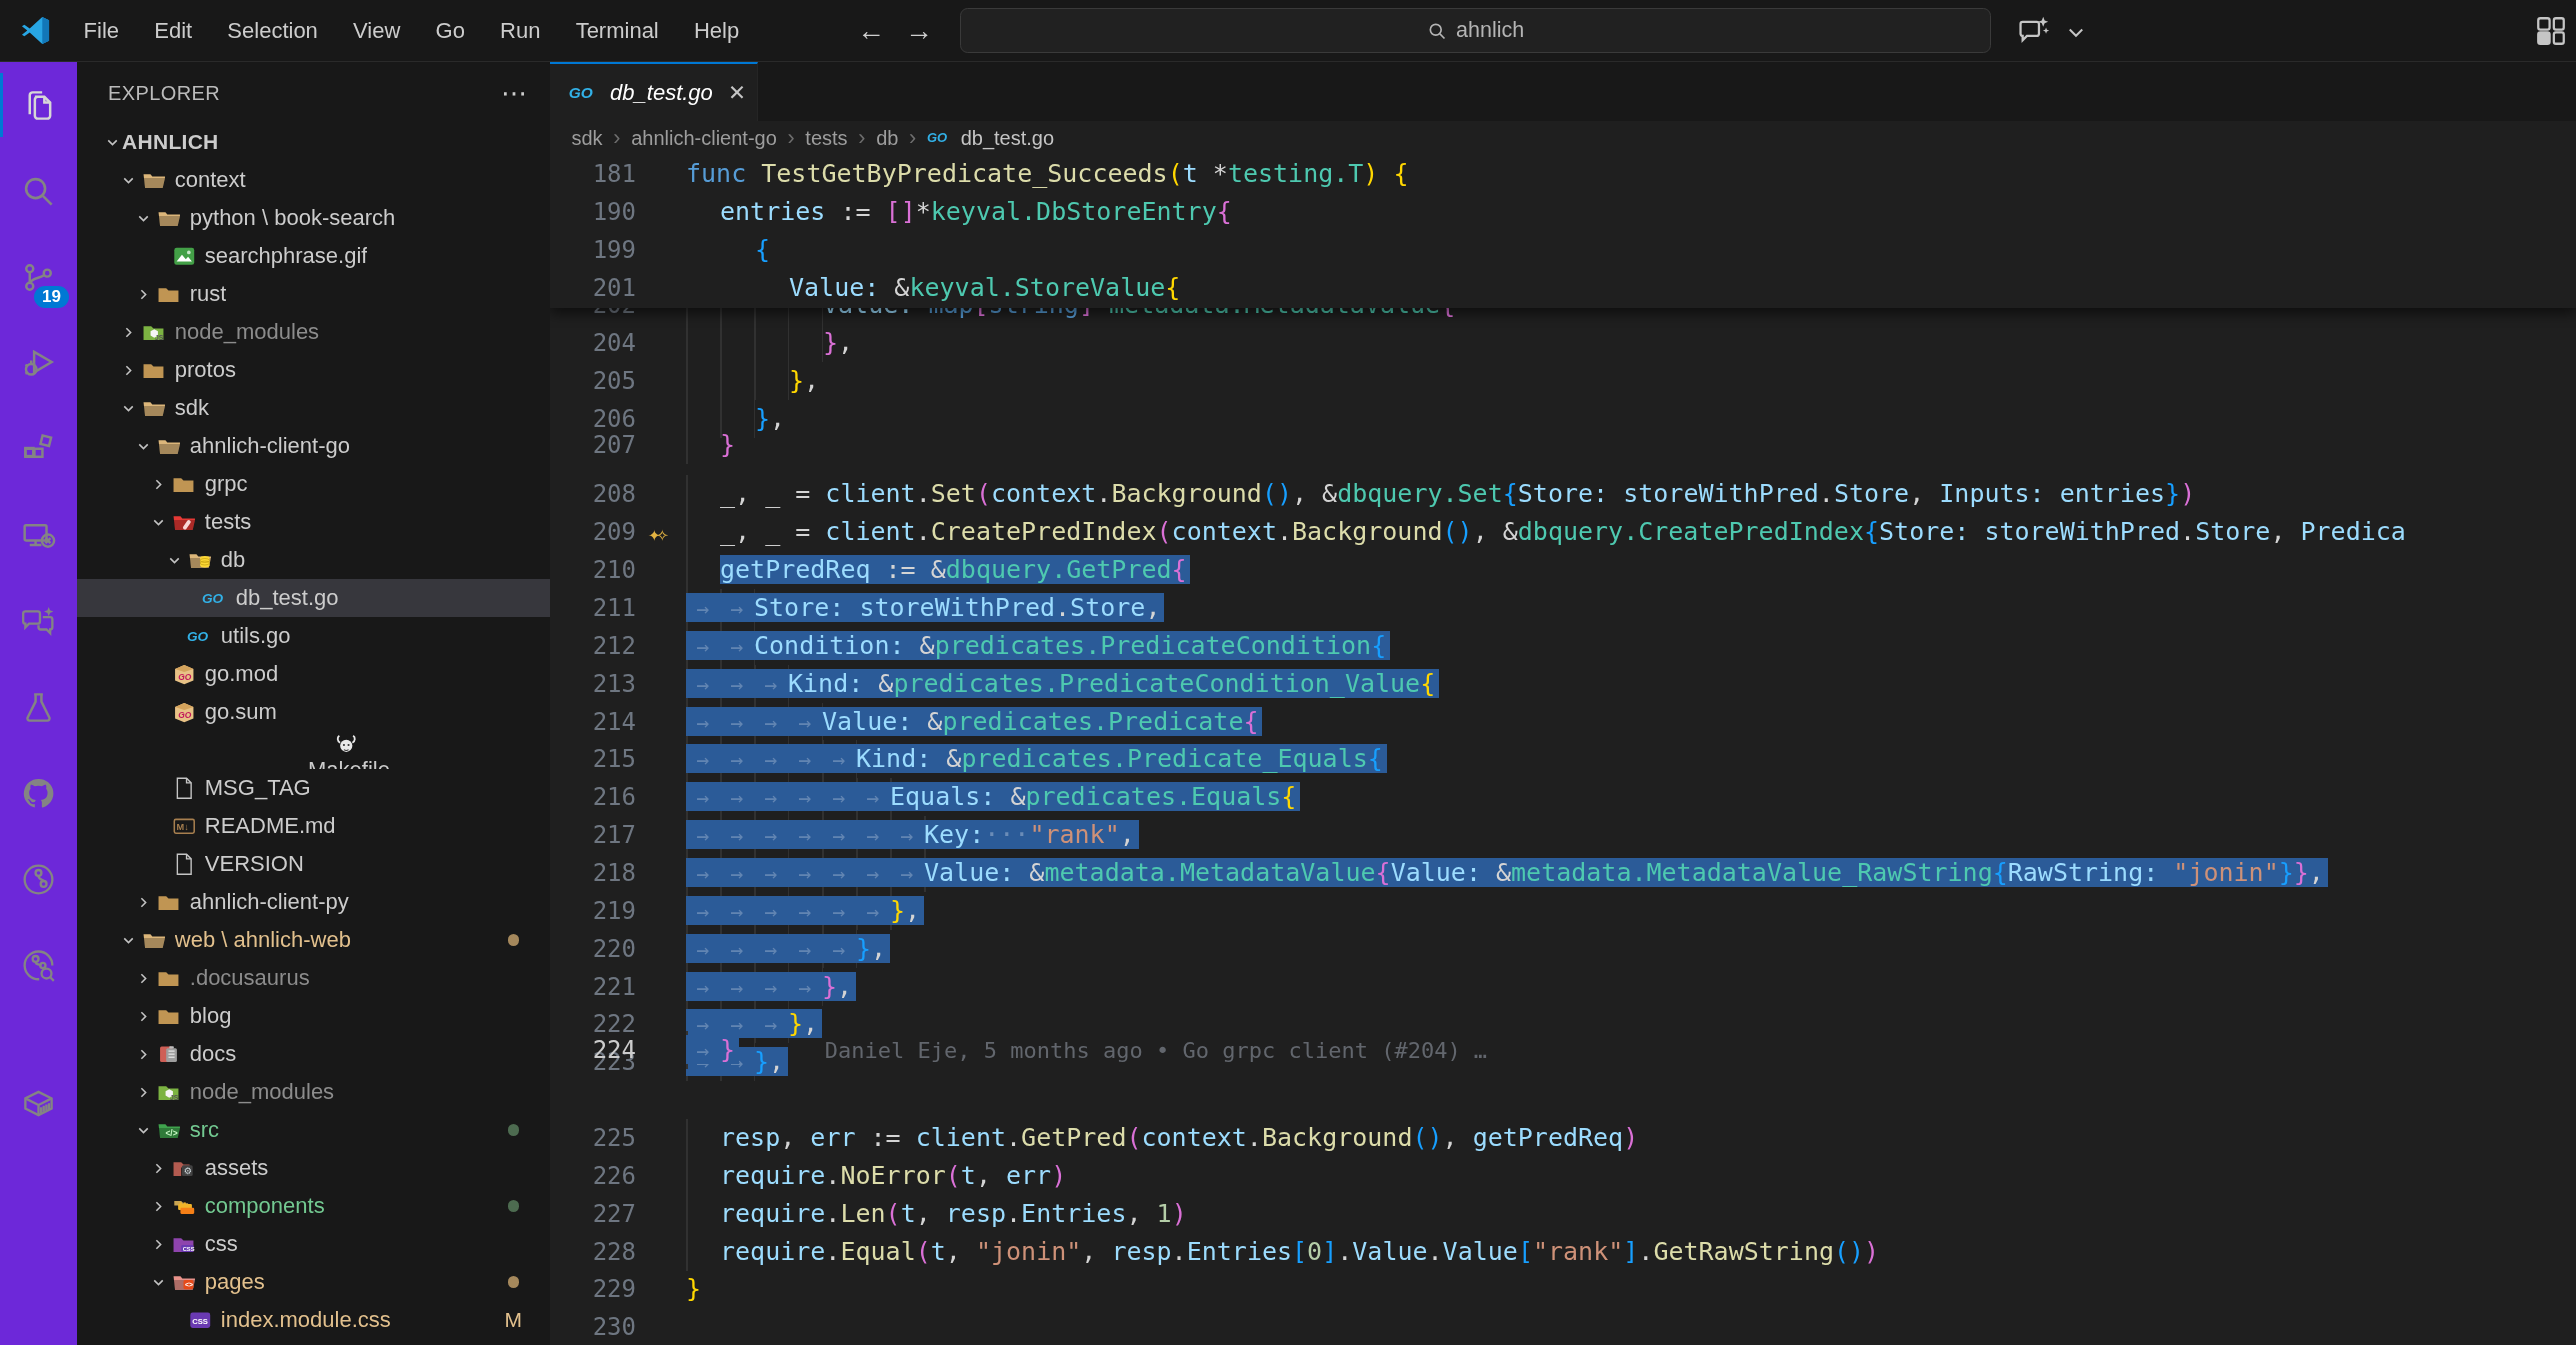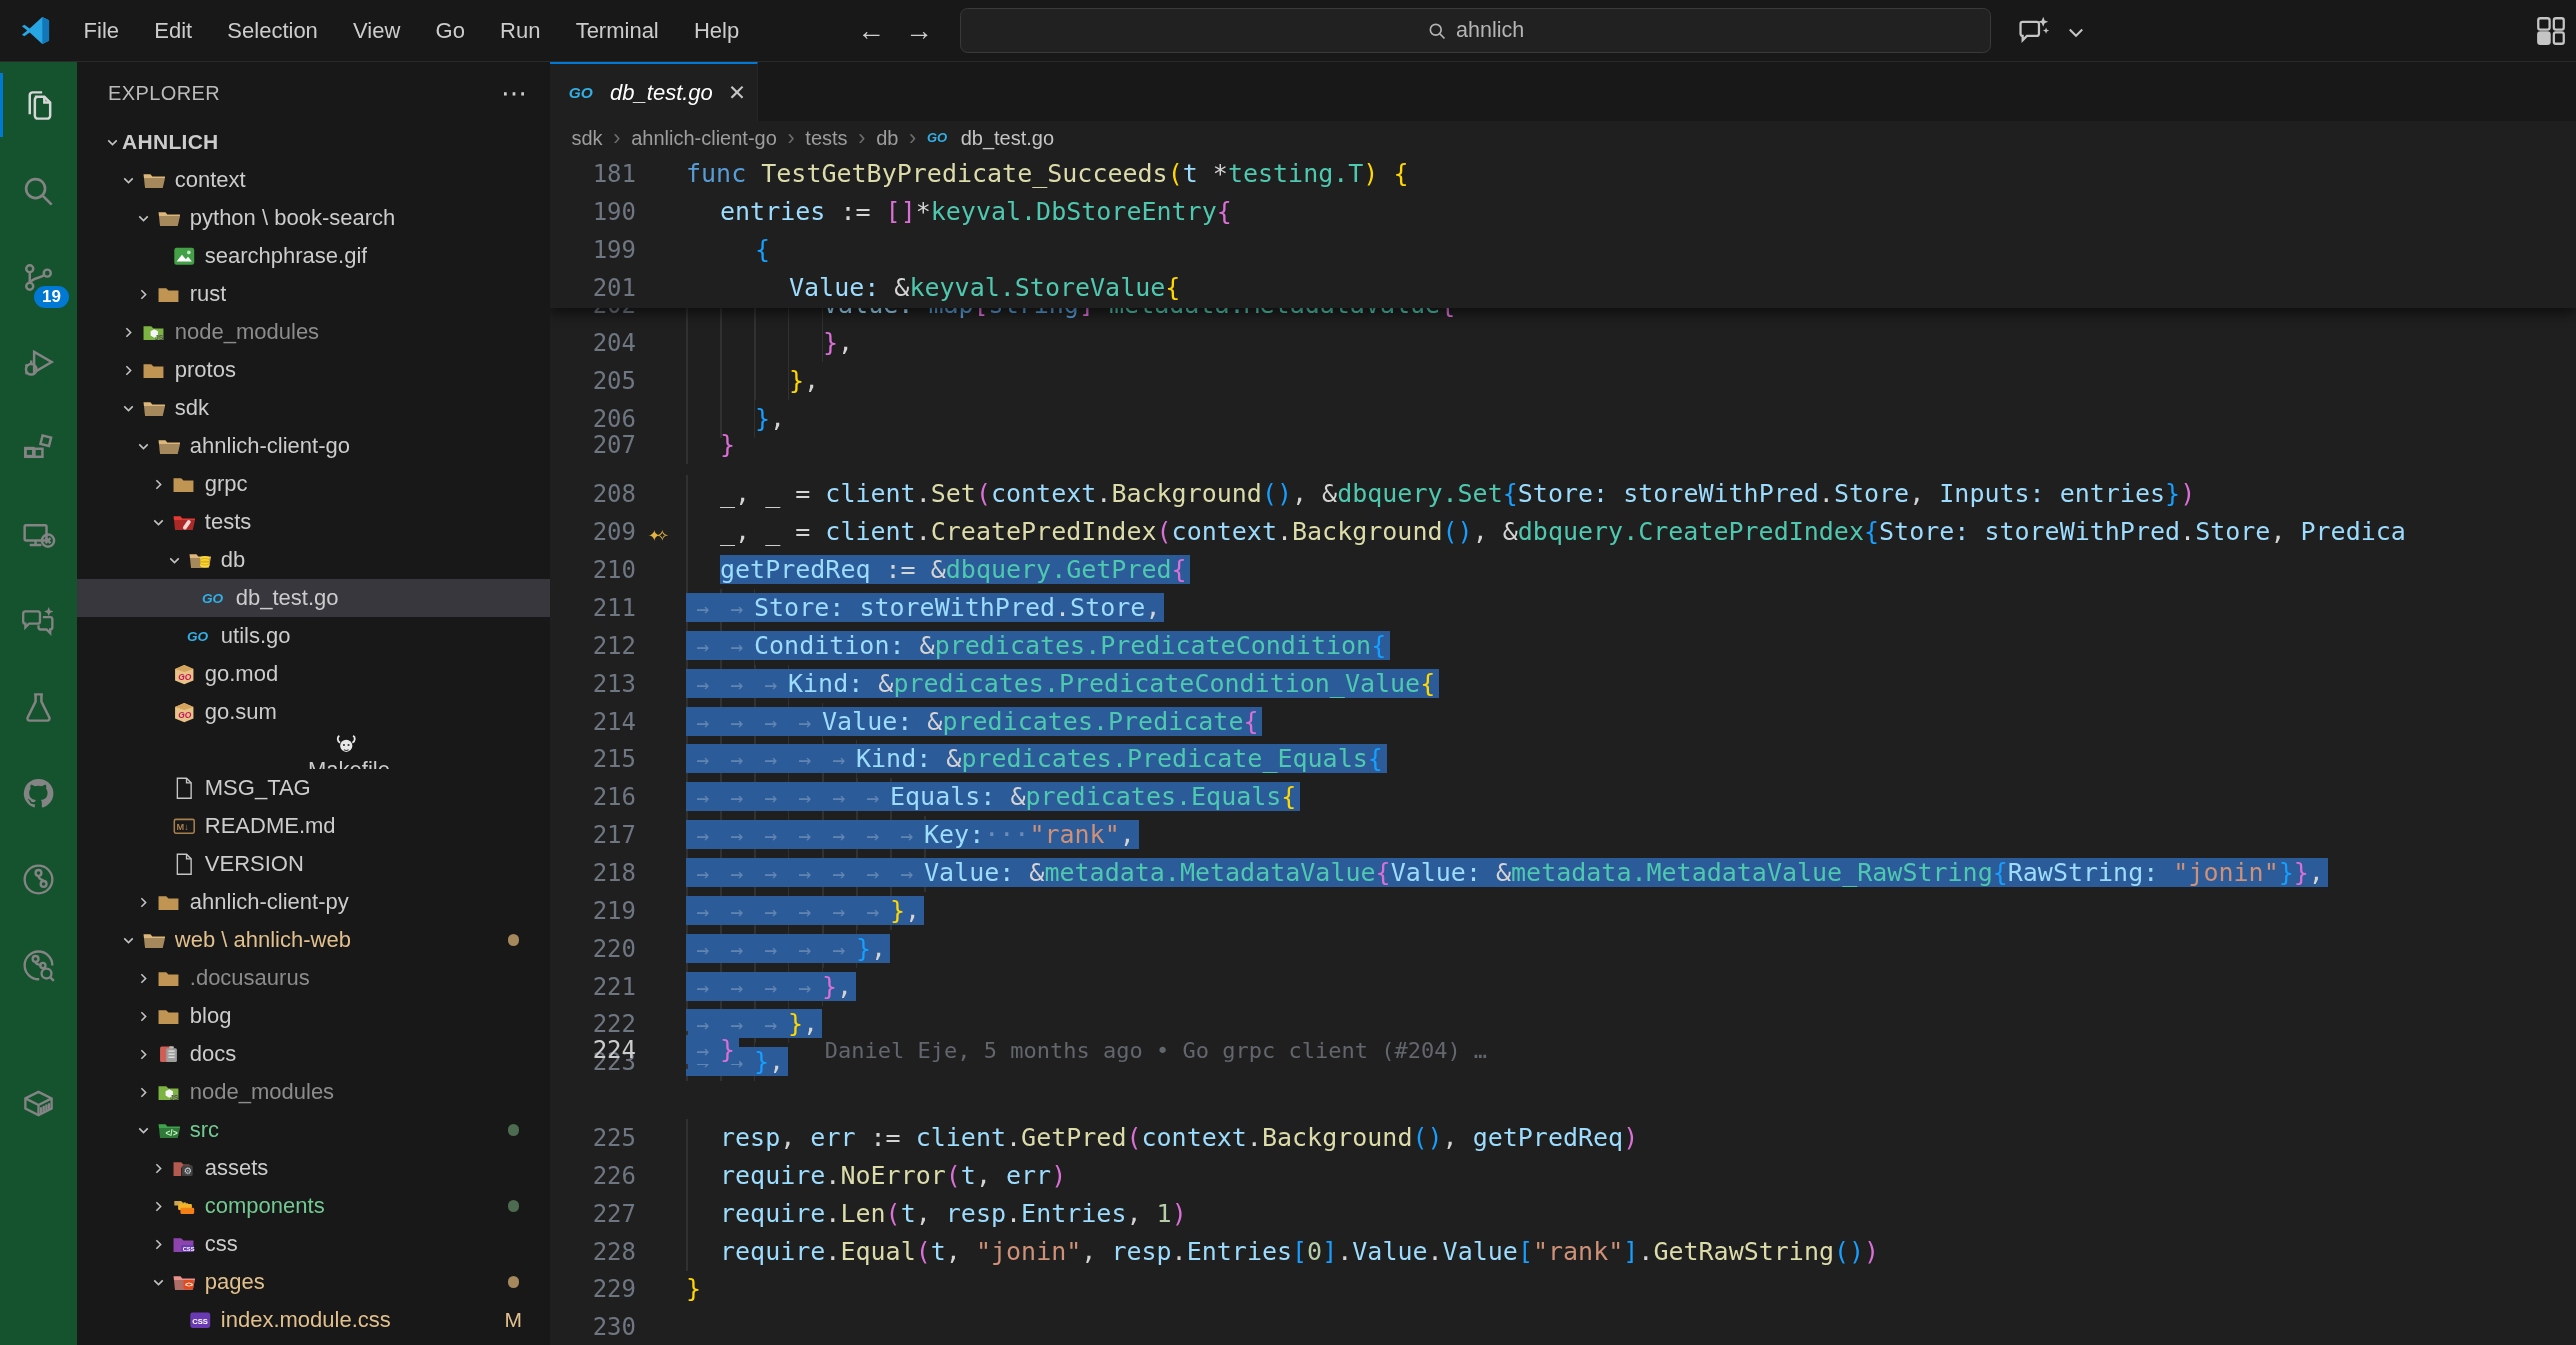--- a/index.html
+++ b/index.html
@@ -9,21 +9,21 @@
   
   #titlebar{position:absolute;left:0;top:0;width:100%;height:61px;background:#181818;border-bottom:0.8px solid #2a2a2a;}
   #vscode-logo{position:absolute;left:20px;top:15.3px;width:31px;height:31px;}
   .menus{position:absolute;left:66px;top:0;height:61px;display:flex;align-items:center;}
   .menu-item{color:#cccccc;font-size:22px;padding:0 17.6px;height:44px;line-height:44px;border-radius:7.7px;cursor:default;}
   .nav-arrows{position:absolute;left:857px;top:0;height:61px;display:flex;align-items:center;gap:20px;color:#cfcfcf;font-size:28px;}
   #command-center{position:absolute;left:960px;top:8.4px;width:1029px;height:43px;background:#212121;
     border:0.8px solid #3a3a3a;border-radius:7.7px;display:flex;align-items:center;justify-content:center;gap:9.2px;color:#b4b4b4;font-size:21.5px;}
   .tb-right-icon{position:absolute;top:14px;color:#c5c5c5;}
   
-  #activitybar{position:absolute;left:0;top:62px;width:77px;height:1283px;background:#14532d;border-right:0.8px solid #2a2a2a;}
+  #activitybar{position:absolute;left:0;top:62px;width:77px;height:1283px;background:#6d28d9;border-right:0.8px solid #2a2a2a;}
   .ab-item{position:relative;width:77px;height:86px;display:flex;align-items:center;justify-content:center;color:#848484;}
   .ab-item.active{color:#d7d7d7;}
   .ab-item.active::before{content:"";position:absolute;left:0;top:10.7px;bottom:10.7px;width:3.1px;background:#0078d4;}
   .ab-badge{position:absolute;right:7.7px;bottom:12.3px;background:#0078d4;color:#fff;font-size:17px;font-weight:bold;
     border-radius:17px;padding:2.3px 8.4px;line-height:1;}
   .ab-gap{height:52px;}
   
   #sidebar{position:absolute;left:77px;top:62px;width:473px;height:1283px;background:#181818;overflow:hidden;}
   #sb-header{position:absolute;left:31px;top:20px;right:23px;display:flex;align-items:center;justify-content:space-between;}
   #sb-title{color:#bbbbbb;font-size:20px;letter-spacing:0.4px;}

